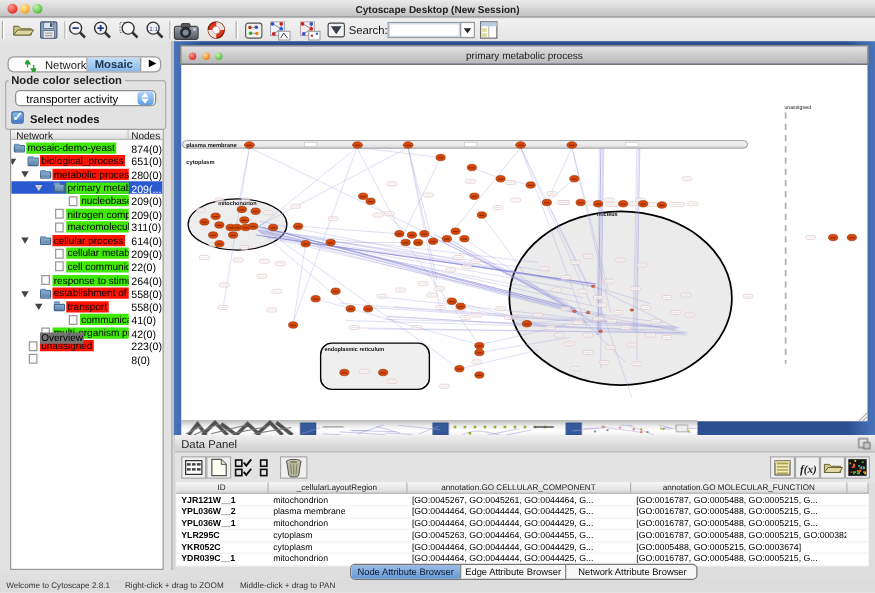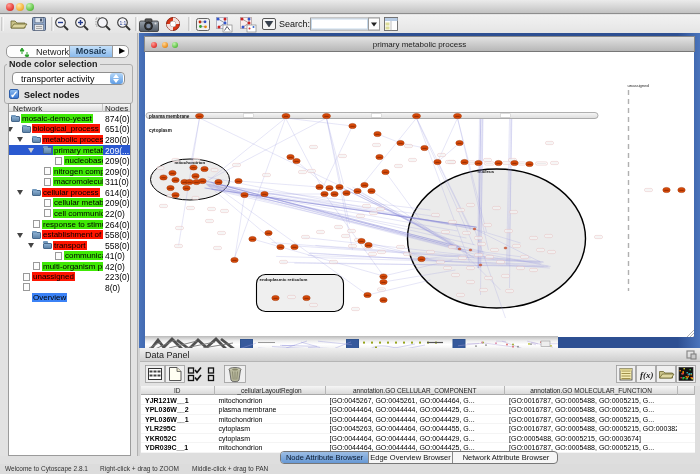--- a/index.html
+++ b/index.html
@@ -6,20 +6,21 @@
 *{margin:0;padding:0;box-sizing:border-box}
 body{width:700px;height:474px;overflow:hidden;font-family:"Liberation Sans",sans-serif;background:#e6e6e6;position:relative}
 .abs{position:absolute}
 </style></head>
 <body>
 
 <div class="abs" style="left:0;top:0;width:700px;height:14px;background:linear-gradient(#ebebeb,#d3d3d3 60%,#c2c2c2);border-bottom:1px solid #8e8e8e">
   <div class="abs" style="left:6px;top:3px;width:8px;height:8px;border-radius:50%;background:radial-gradient(circle at 35% 30%,#ff9d96,#e8423c 60%,#b1221e);"></div>
   <div class="abs" style="left:16px;top:3px;width:8px;height:8px;border-radius:50%;background:radial-gradient(circle at 35% 30%,#ffe9a8,#f5b53e 60%,#c98c1d);"></div>
   <div class="abs" style="left:26px;top:3px;width:8px;height:8px;border-radius:50%;background:radial-gradient(circle at 35% 30%,#c4f2b2,#68c94f 60%,#3f9428);"></div>
+  <div class="abs" style="left:0;top:2px;width:700px;text-align:center;font-size:8px;font-weight:bold;color:#222;padding-top:1px">Cytoscape Desktop (New Session)</div>
 </div>
 
 <div class="abs" id="toolbar" style="left:0;top:15px;width:700px;height:28px;background:linear-gradient(#f2f2f2,#dedede);border-bottom:1px solid #a0a0a0"><svg width="700" height="18" viewBox="0 0 700 18">
       <defs>
         <linearGradient id="camg" x1="0" y1="0" x2="0" y2="1">
           <stop offset="0" stop-color="#9aa3ad"></stop>
           <stop offset="1" stop-color="#525a64"></stop>
         </linearGradient>
       </defs>
       <line x1="2" y1="2" x2="2" y2="16" stroke="#aaa" stroke-width="1"></line>
@@ -215,21 +216,21 @@
 <div class="abs" style="left:46px;top:138.6px;width:6.5px;height:8px;background:#fcfcfc;border:0.5px solid #999"></div>
         <span class="abs" style="left:55px;top:138.2px;max-width:39px;overflow:hidden;white-space:nowrap;background:#3fe905;font-size:8px;color:#000;padding:0 1px;display:inline-block">communicat</span>
         <span class="abs" style="left:96px;top:138.2px;font-size:8.5px;color:#000;white-space:nowrap;display:inline-block;max-width:25px;overflow:hidden">41(0)</span>
 <div class="abs" style="left:24px;top:149.2px;width:6.5px;height:8px;background:#fcfcfc;border:0.5px solid #999"></div>
         <span class="abs" style="left:33px;top:148.8px;max-width:61px;overflow:hidden;white-space:nowrap;background:#3fe905;font-size:8px;color:#000;padding:0 1px;display:inline-block">multi-organism pro</span>
         <span class="abs" style="left:96px;top:148.8px;font-size:8.5px;color:#000;white-space:nowrap;display:inline-block;max-width:25px;overflow:hidden">42(0)</span>
 <div class="abs" style="left:14px;top:159.7px;width:6.5px;height:8px;background:#fcfcfc;border:0.5px solid #999"></div>
         <span class="abs" style="left:23px;top:159.3px;max-width:71px;overflow:hidden;white-space:nowrap;background:#ff1400;font-size:8px;color:#000;padding:0 1px;display:inline-block">unassigned</span>
         <span class="abs" style="left:96px;top:159.3px;font-size:8.5px;color:#000;white-space:nowrap;display:inline-block;max-width:25px;overflow:hidden">223(0)</span>
 <div class="abs" style="left:14px;top:170.3px;width:6.5px;height:8px;background:#fcfcfc;border:0.5px solid #999"></div>
-        <span class="abs" style="left:23px;top:180px;max-width:71px;overflow:hidden;white-space:nowrap;background:#3b82f6;font-size:8px;color:#000;padding:0 1px;display:inline-block">Overview</span>
+        <span class="abs" style="left:23px;top:153px;max-width:71px;overflow:hidden;white-space:nowrap;background:#737373;font-size:8px;color:#000;padding:0 1px;display:inline-block">Overview</span>
         <span class="abs" style="left:96px;top:169.9px;font-size:8.5px;color:#000;white-space:nowrap;display:inline-block;max-width:25px;overflow:hidden">8(0)</span>
 </div>
   </div>
 </div>
 
 <div class="abs" style="left:137px;top:33px;width:3px;height:423px;background:#d4d4d4;border-left:1px solid #b0b0b0"></div>
 
 <div class="abs" style="left:139px;top:33px;width:561px;height:315px;background:linear-gradient(90deg,#4a74bc,#2d4f92 4%,#2d4f92 96%,#4a74bc)">
   <div class="abs" style="left:5px;top:3px;width:551px;height:16px;background:linear-gradient(#e2e2e2,#b7b7b7);border:1px solid #8a8a8a;border-bottom:1px solid #777">
     <div class="abs" style="left:6px;top:4.5px;width:6px;height:6px;border-radius:50%;background:radial-gradient(circle at 35% 30%,#ff9d96,#e8423c 60%,#a82320)"></div>
@@ -781,21 +782,21 @@
         <div class="abs" style="left:0px;top:0;width:73.5px;height:9.5px;border-right:1px solid rgba(0,0,0,0);font-size:7px;line-height:9.5px;color:#000;font-weight:bold;overflow:hidden;white-space:nowrap;padding-left:4px">YDR039C__1</div>
         <div class="abs" style="left:73.5px;top:0;width:111.0px;height:9.5px;border-right:1px solid rgba(0,0,0,0);font-size:7px;line-height:9.5px;color:#000;font-weight:normal;overflow:hidden;white-space:nowrap;padding-left:4px">mitochondrion</div>
         <div class="abs" style="left:184.5px;top:0;width:179.5px;height:9.5px;border-right:1px solid rgba(0,0,0,0);font-size:7px;line-height:9.5px;color:#000;font-weight:normal;overflow:hidden;white-space:nowrap;padding-left:4px">[GO:0044464, GO:0044444, GO:0044425, G...</div>
         <div class="abs" style="left:364px;top:0;width:173px;height:9.5px;border-right:1px solid rgba(0,0,0,0);font-size:7px;line-height:9.5px;color:#000;font-weight:normal;overflow:hidden;white-space:nowrap;padding-left:4px">[GO:0016787, GO:0005488, GO:0005215, G...</div>
         <div class="abs" style="left:537px;top:0;width:17px;height:9.5px;border-right:1px solid rgba(0,0,0,0);font-size:7px;line-height:9.5px;color:#000;font-weight:normal;overflow:hidden;white-space:nowrap;padding-left:4px"></div>
       </div>
     </div>
 
   <div class="abs" style="left:140px;top:103px;width:278px;height:13px;border:1px solid #777;border-radius:4px;background:#f6f6f6;overflow:hidden;font-size:7.5px">
     <div class="abs" style="left:0;top:0;width:87px;height:13px;background:linear-gradient(#9cbde4,#5d92d2);text-align:center;line-height:12px;color:#0a1a30">Node Attribute Browser</div>
-    <div class="abs" style="left:87px;top:0;width:84px;height:13px;border-left:1px solid #888;text-align:center;line-height:12px;color:#111">Edge Overview Browser</div>
+    <div class="abs" style="left:87px;top:0;width:84px;height:13px;border-left:1px solid #888;text-align:center;line-height:12px;color:#111">Edge Attribute Browser</div>
     <div class="abs" style="left:171px;top:0;width:107px;height:13px;border-left:1px solid #888;text-align:center;line-height:12px;color:#111">Network Attribute Browser</div>
   </div>
 </div>
 
 <div class="abs" style="left:0;top:464px;width:700px;height:10px;background:#dcdcdc;font-size:6.5px;color:#333">
   <span style="position:absolute;left:5px;top:1px">Welcome to Cytoscape 2.8.1</span>
   <span style="position:absolute;left:100px;top:1px">Right-click + drag to ZOOM</span>
   <span style="position:absolute;left:192px;top:1px">Middle-click + drag to PAN</span>
 </div>
 <div class="abs" style="left:0;top:456px;width:140px;height:8px;background:#e0e0e0"></div>

